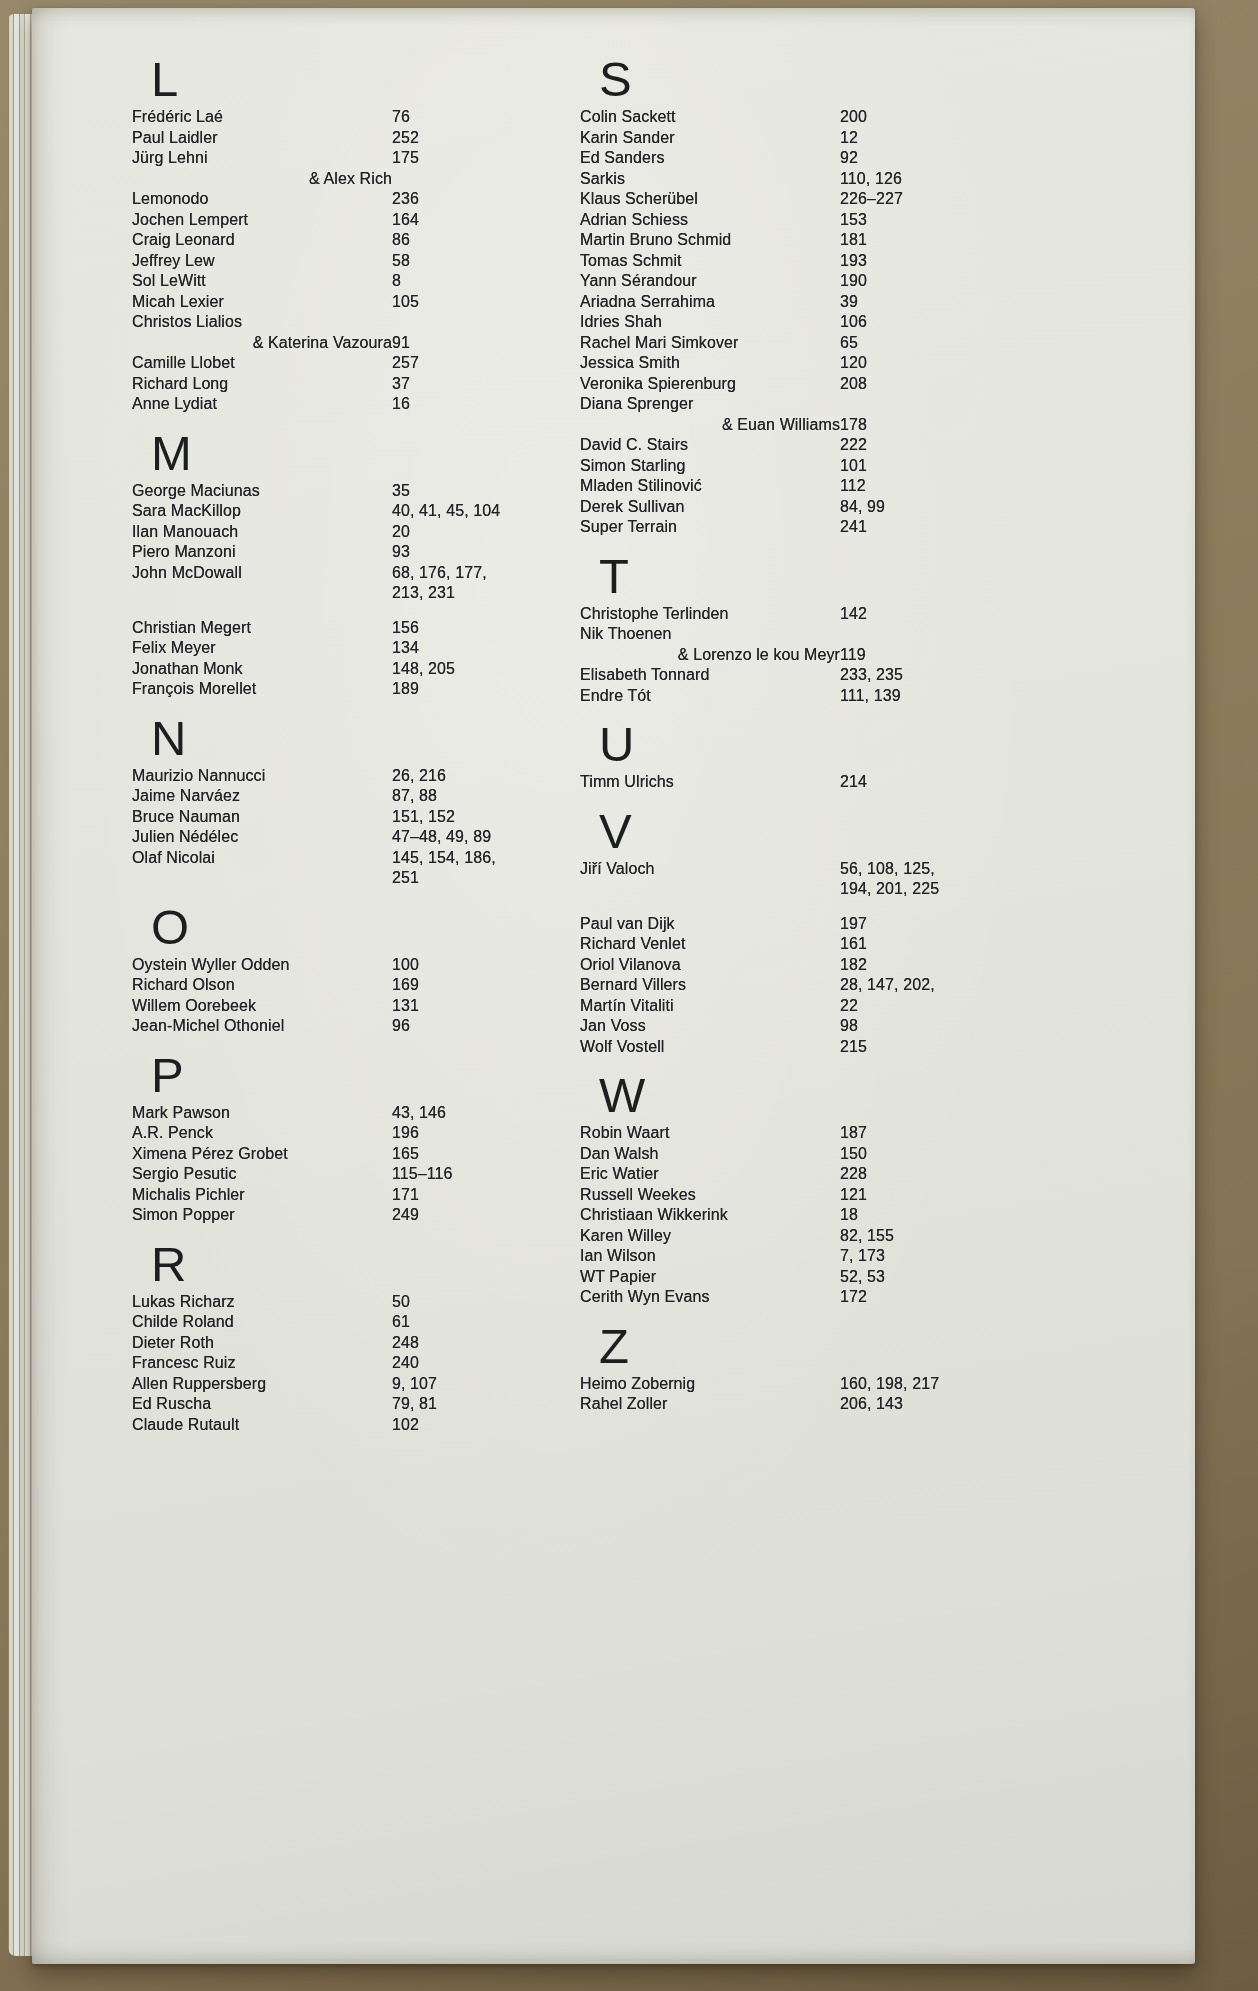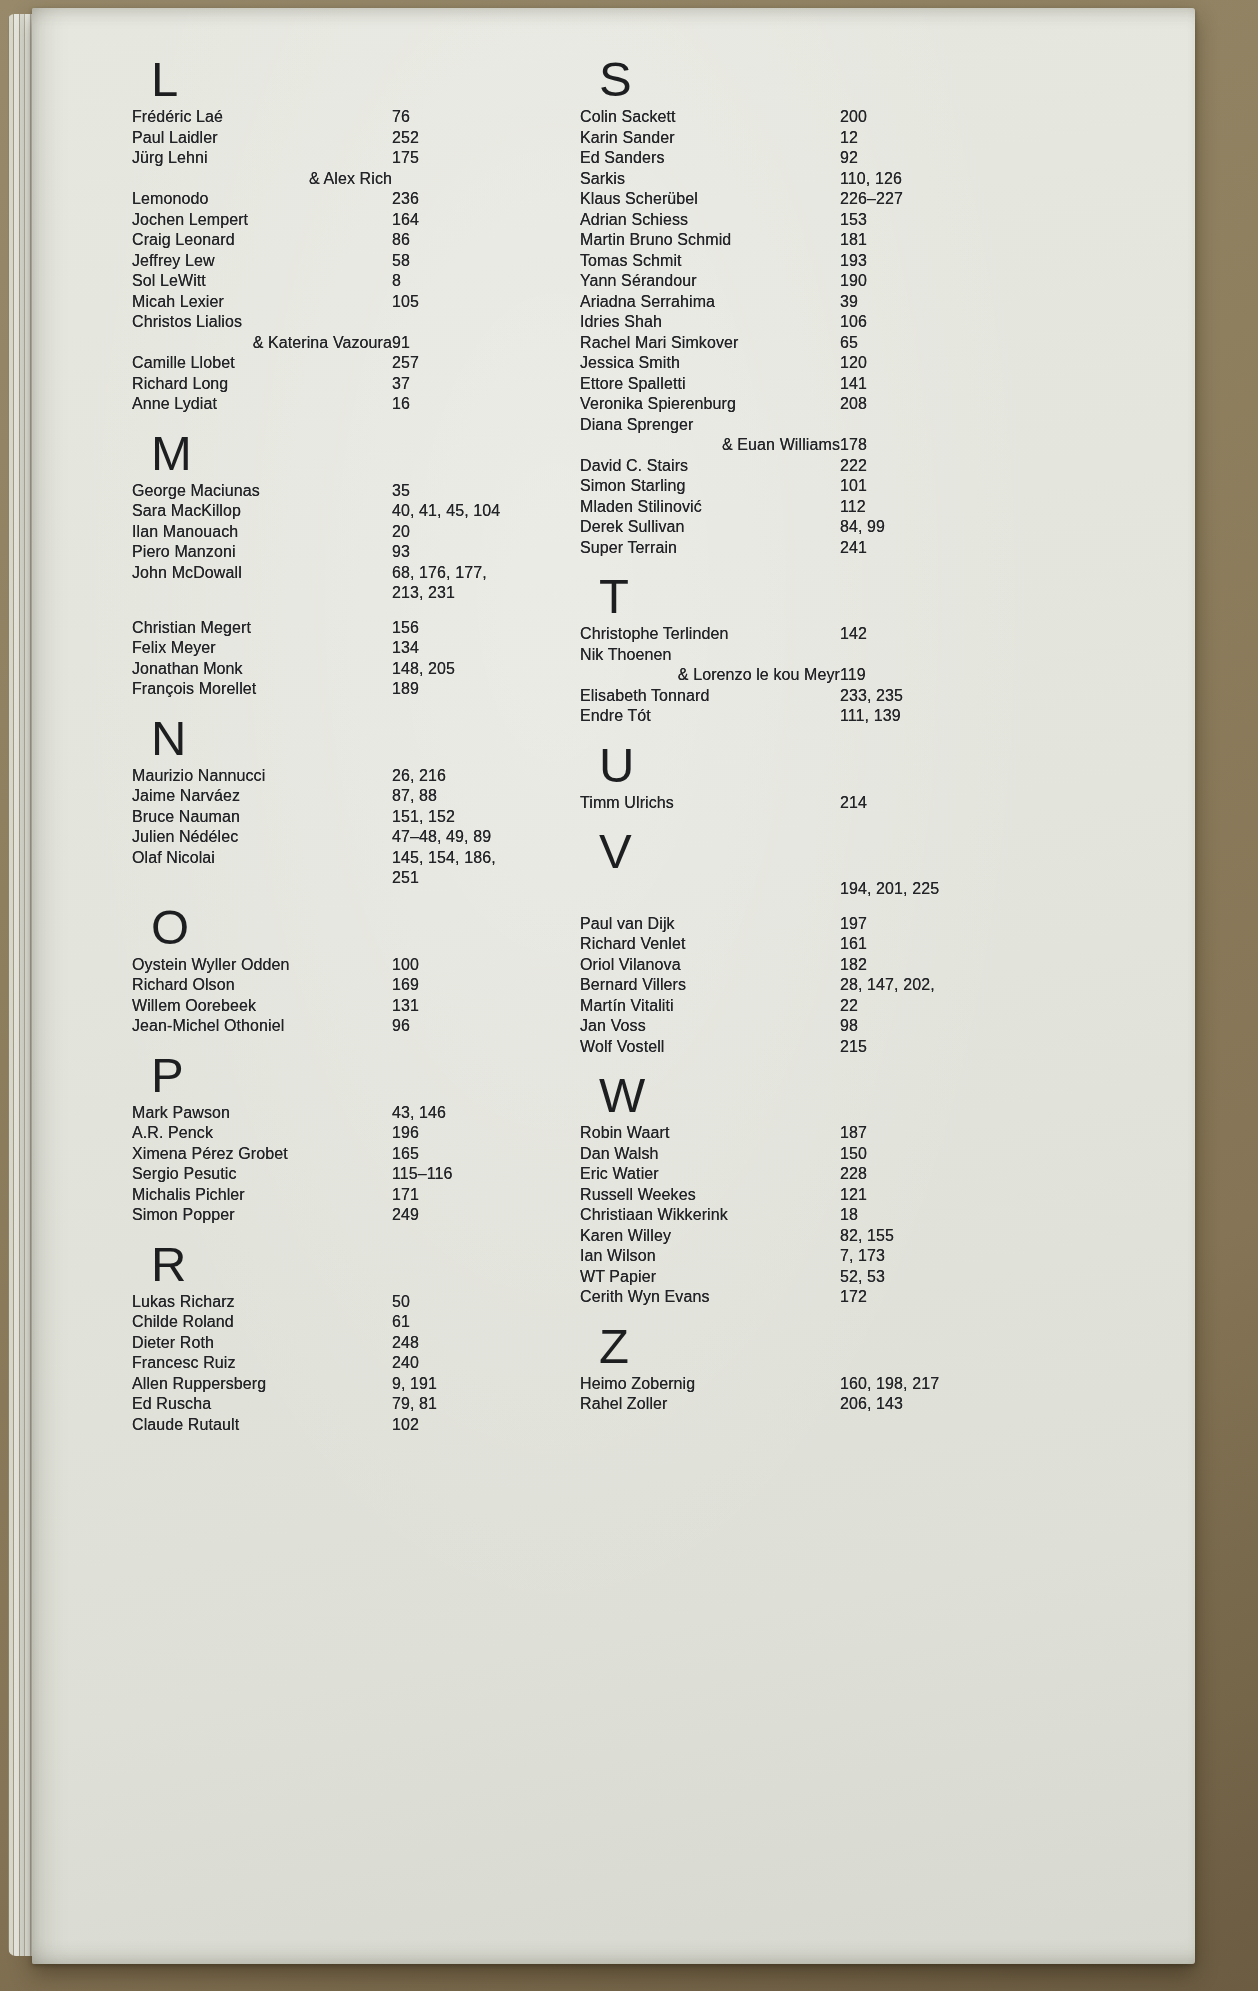--- a/index.html
+++ b/index.html
@@ -283,21 +283,21 @@
         <div class="index-row">
           <span class="entry-name">Dieter Roth</span>
           <span class="entry-pages">248</span>
         </div>
         <div class="index-row">
           <span class="entry-name">Francesc Ruiz</span>
           <span class="entry-pages">240</span>
         </div>
         <div class="index-row">
           <span class="entry-name">Allen Ruppersberg</span>
-          <span class="entry-pages">9, 191</span>
+          <span class="entry-pages">9, 107</span>
         </div>
         <div class="index-row">
           <span class="entry-name">Ed Ruscha</span>
           <span class="entry-pages">79, 81</span>
         </div>
         <div class="index-row">
           <span class="entry-name">Claude Rutault</span>
           <span class="entry-pages">102</span>
         </div>
       </div>
@@ -351,24 +351,20 @@
         </div>
         <div class="index-row">
           <span class="entry-name">Rachel Mari Simkover</span>
           <span class="entry-pages">65</span>
         </div>
         <div class="index-row">
           <span class="entry-name">Jessica Smith</span>
           <span class="entry-pages">120</span>
         </div>
         <div class="index-row">
-          <span class="entry-name">Ettore Spalletti</span>
-          <span class="entry-pages">141</span>
-        </div>
-        <div class="index-row">
           <span class="entry-name">Veronika Spierenburg</span>
           <span class="entry-pages">208</span>
         </div>
         <div class="index-row">
           <span class="entry-name">Diana Sprenger</span>
           <span class="entry-pages"></span>
         </div>
         <div class="index-row">
           <span class="entry-name indent">&amp; Euan Williams</span>
           <span class="entry-pages">178</span>
@@ -419,20 +415,24 @@
       </div>
       <div class="index-section">
         <div class="section-letter">U</div>
         <div class="index-row">
           <span class="entry-name">Timm Ulrichs</span>
           <span class="entry-pages">214</span>
         </div>
       </div>
       <div class="index-section">
         <div class="section-letter">V</div>
+        <div class="index-row">
+          <span class="entry-name">Jiří Valoch</span>
+          <span class="entry-pages">56, 108, 125,</span>
+        </div>
         <div class="index-row">
           <span class="entry-name"></span>
           <span class="entry-pages">194, 201, 225</span>
         </div>
         <div class="index-row gap">
           <span class="entry-name">Paul van Dijk</span>
           <span class="entry-pages">197</span>
         </div>
         <div class="index-row">
           <span class="entry-name">Richard Venlet</span>

